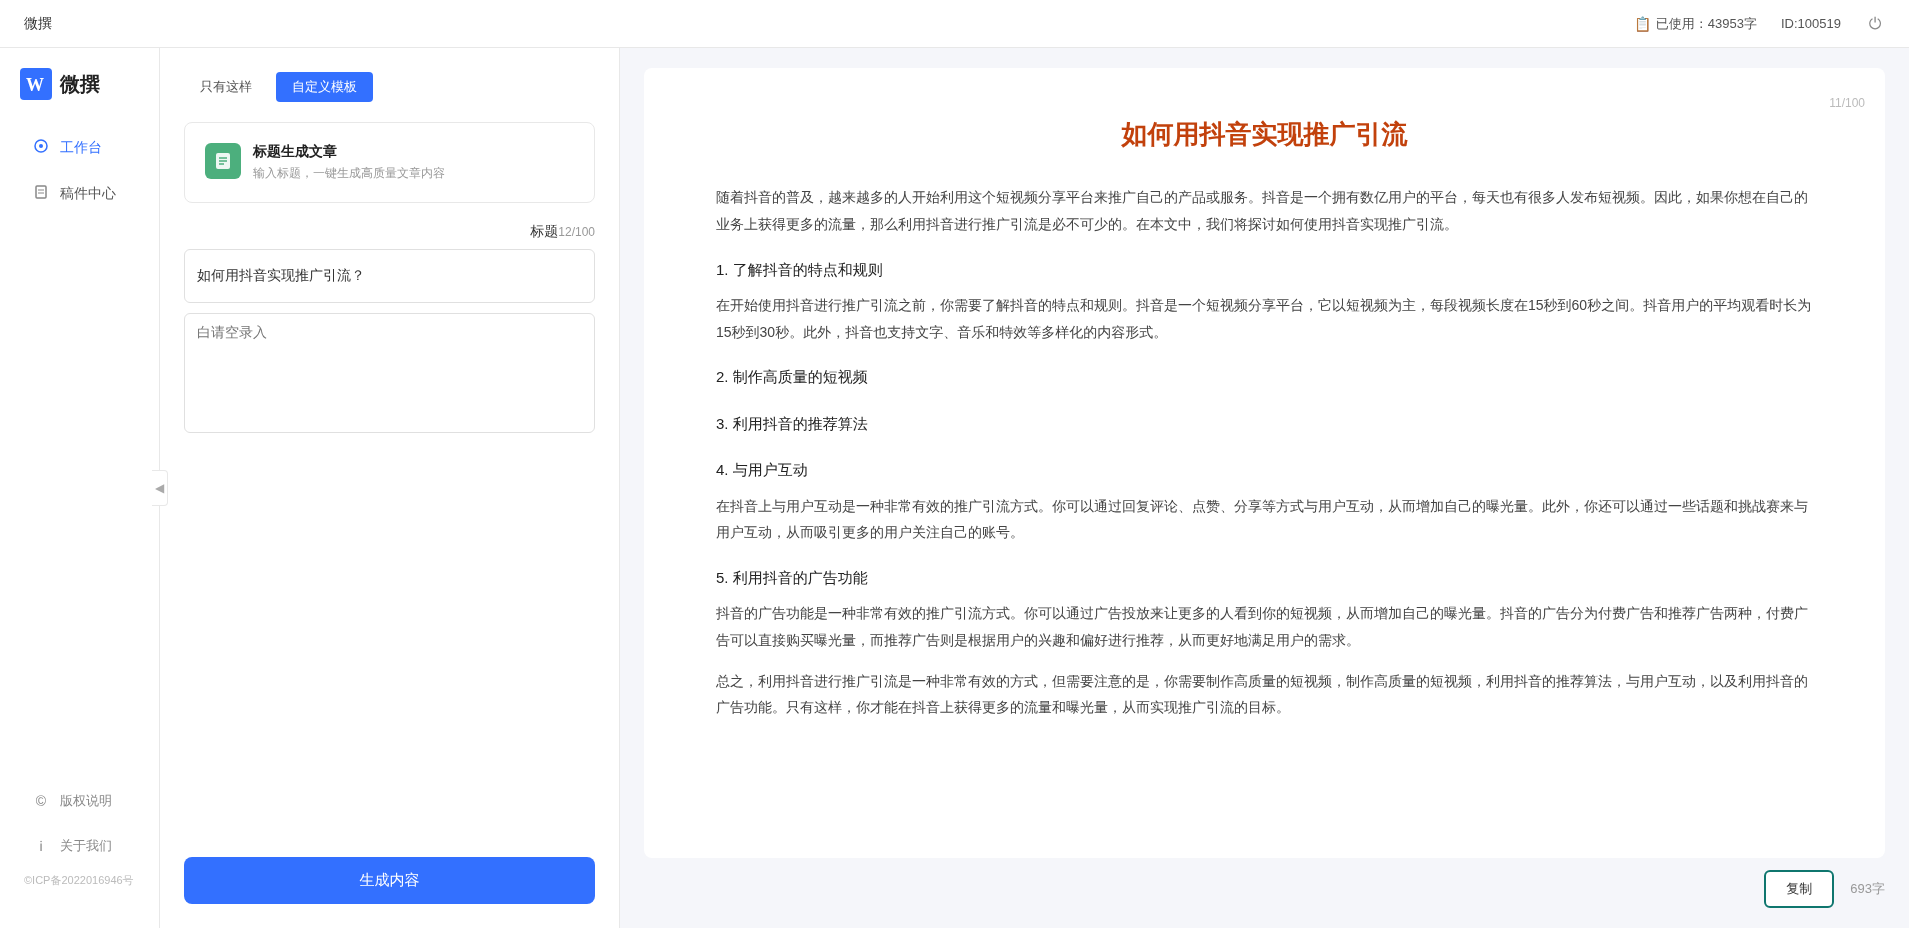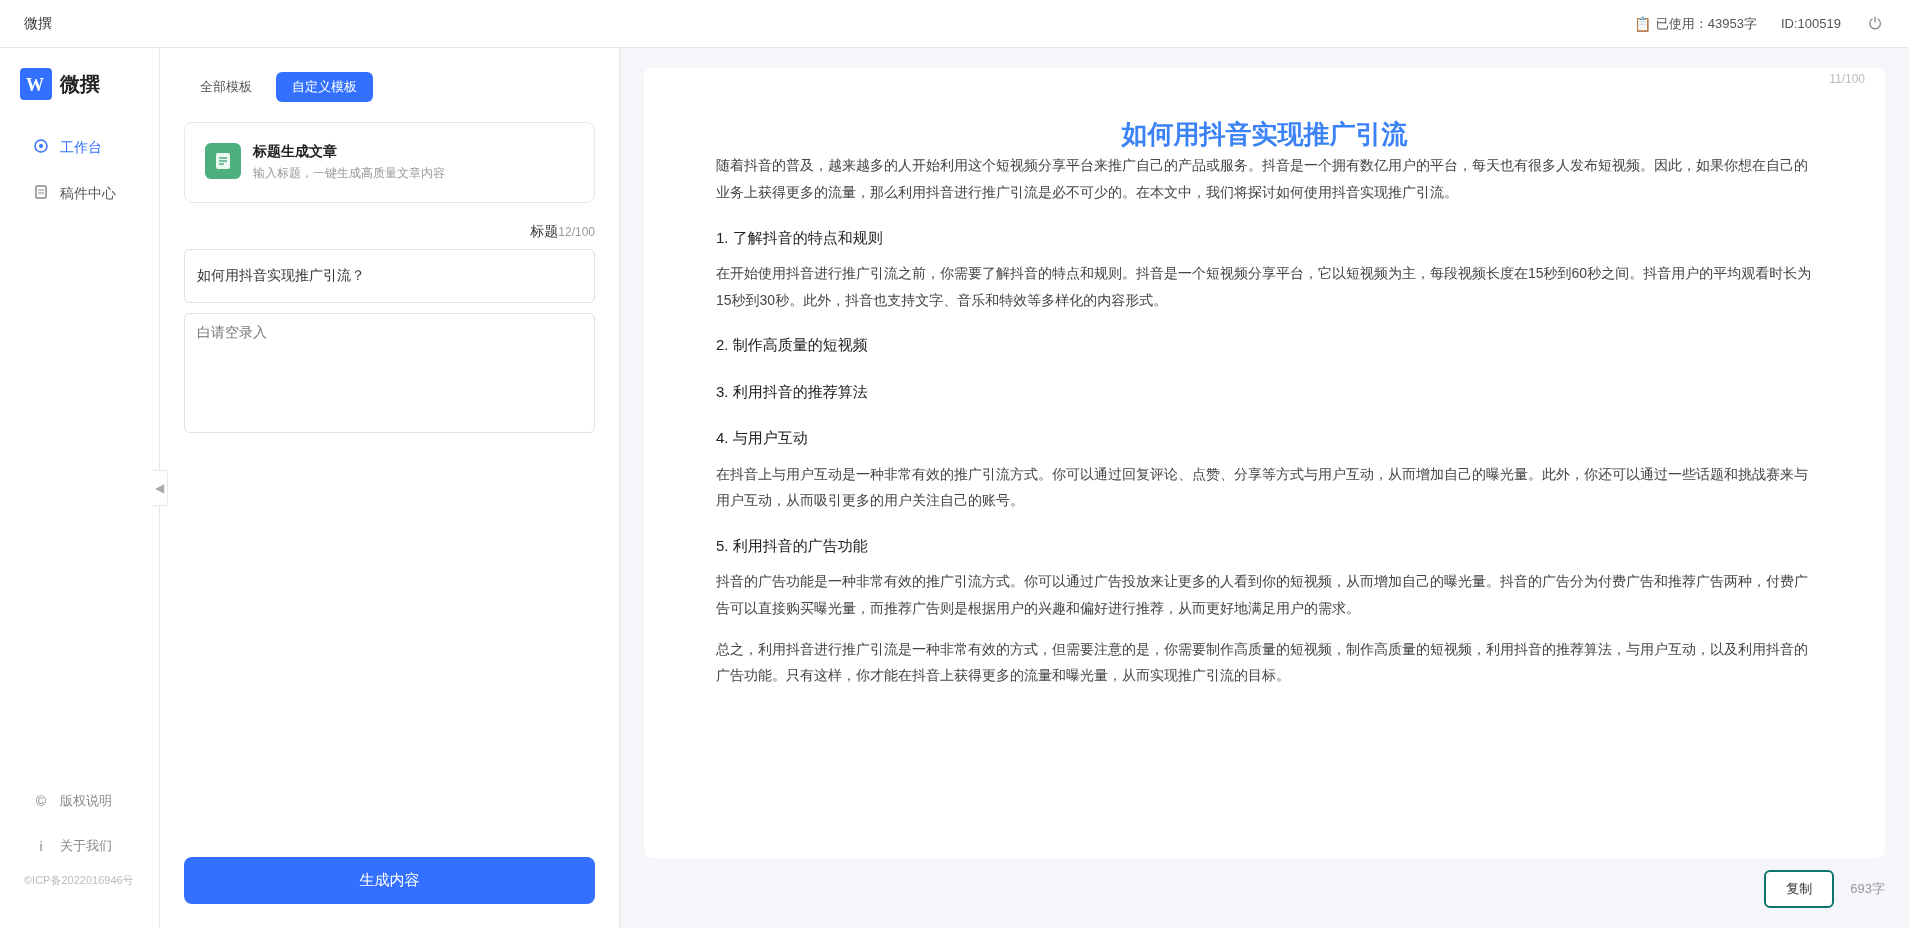--- a/index.html
+++ b/index.html
@@ -169,21 +169,20 @@
       border-radius: 4px;
       font-size: 13px;
       cursor: pointer;
       border: none;
       background: transparent;
       color: #555;
     }
     .tab-btn.active {
       background: #3370ff;
       color: #fff;
-      border-radius: 6px;
     }
     .tab-btn.outline {
       background: transparent;
       color: #555;
     }
 
     
     .template-card {
       display: flex;
       align-items: flex-start;
@@ -284,30 +283,31 @@
     .article-container {
       flex: 1;
       background: #fff;
       border-radius: 8px;
       overflow-y: auto;
       padding: 48px 72px;
       position: relative;
     }
     .page-count {
       position: absolute;
-      top: 4px;
+      top: 28px;
       right: 20px;
       font-size: 12px;
       color: #bbb;
     }
     .article-title {
       font-size: 26px;
       font-weight: bold;
-      color: #3b82f6;
+      color: #c2410c;
       text-align: center;
+      margin-bottom: 32px;
       line-height: 1.4;
     }
     .article-content {
       font-size: 14px;
       color: #444;
       line-height: 1.9;
     }
     .article-content p {
       margin-bottom: 14px;
     }
@@ -401,21 +401,21 @@
       <div class="icp-text">©ICP备2022016946号</div>
     </div>
 
     <div class="collapse-btn">◀</div>
   </div>
 
   <div class="content-area">
 
     <div class="left-panel">
       <div class="tabs-row">
-        <button class="tab-btn outline">全部模板</button>
+        <button class="tab-btn outline">只有这样</button>
         <button class="tab-btn active">自定义模板</button>
       </div>
 
       <div class="template-card">
         <div class="template-icon">
           <svg width="22" height="22" viewBox="0 0 22 22" fill="none">
             <rect x="4" y="3" width="14" height="16" rx="2" fill="white" opacity="0.9"></rect>
             <line x1="7" y1="8" x2="15" y2="8" stroke="#4caf7d" stroke-width="1.5"></line>
             <line x1="7" y1="11" x2="15" y2="11" stroke="#4caf7d" stroke-width="1.5"></line>
             <line x1="7" y1="14" x2="12" y2="14" stroke="#4caf7d" stroke-width="1.5"></line>

